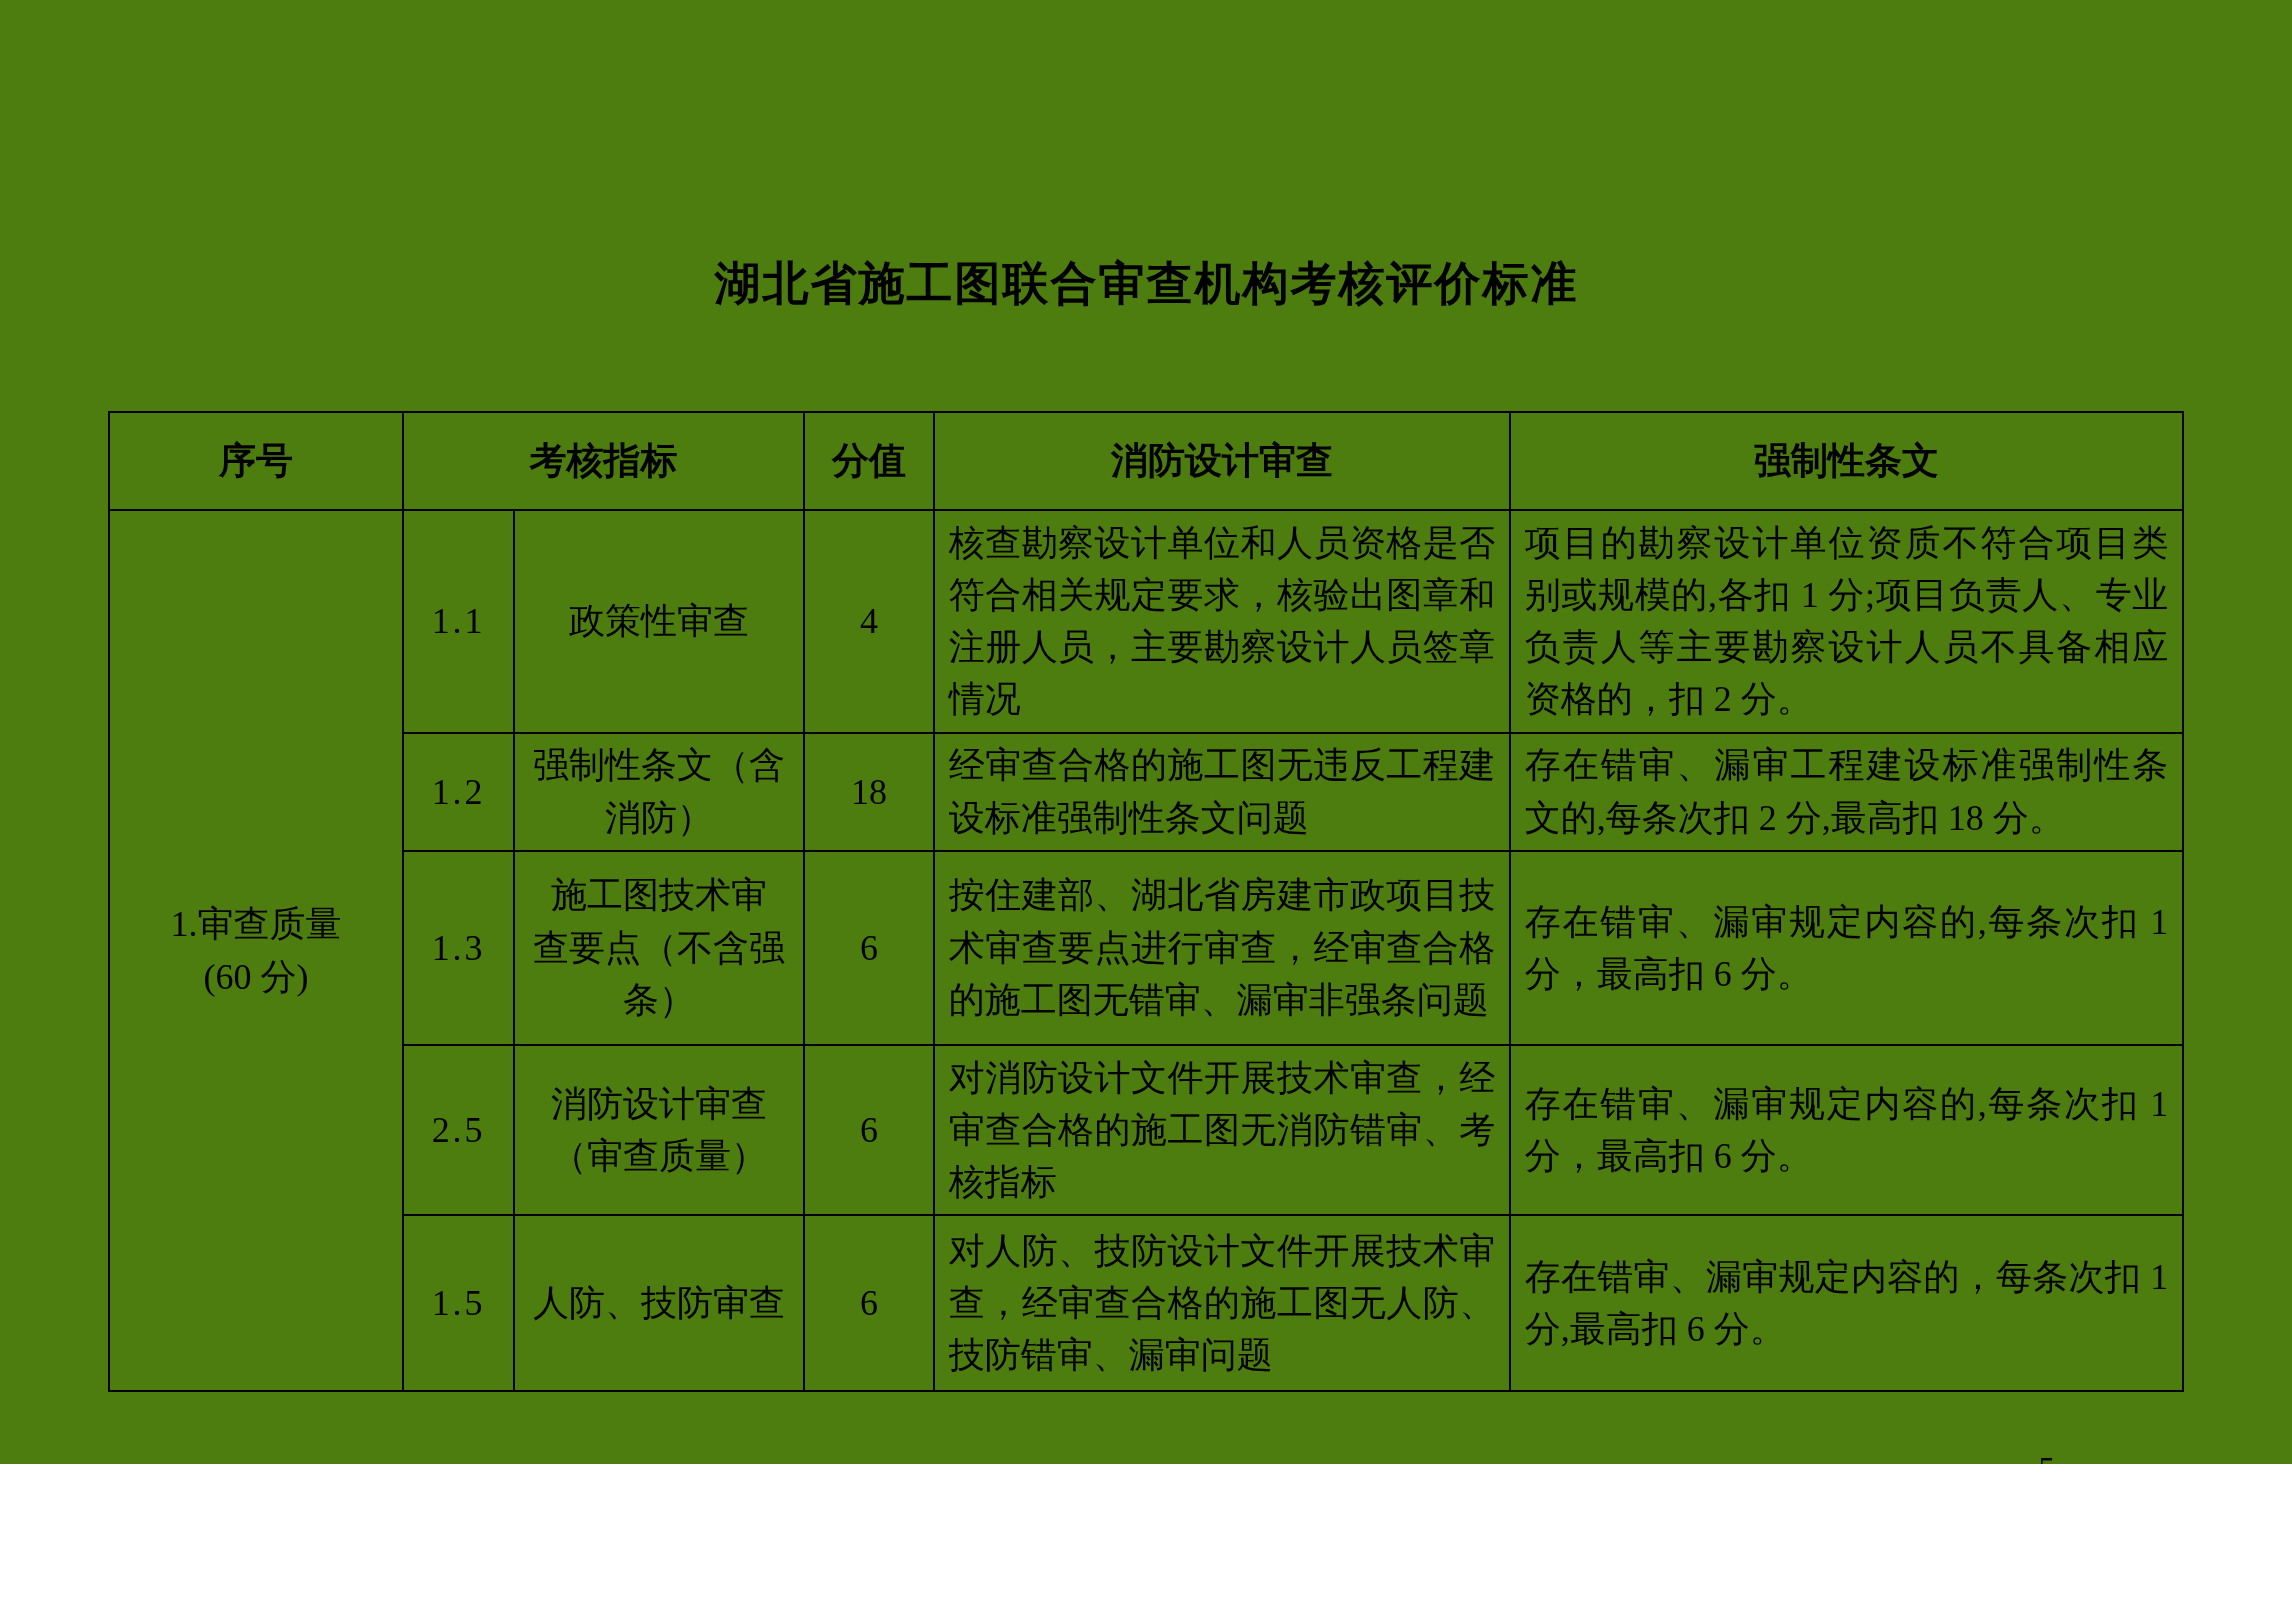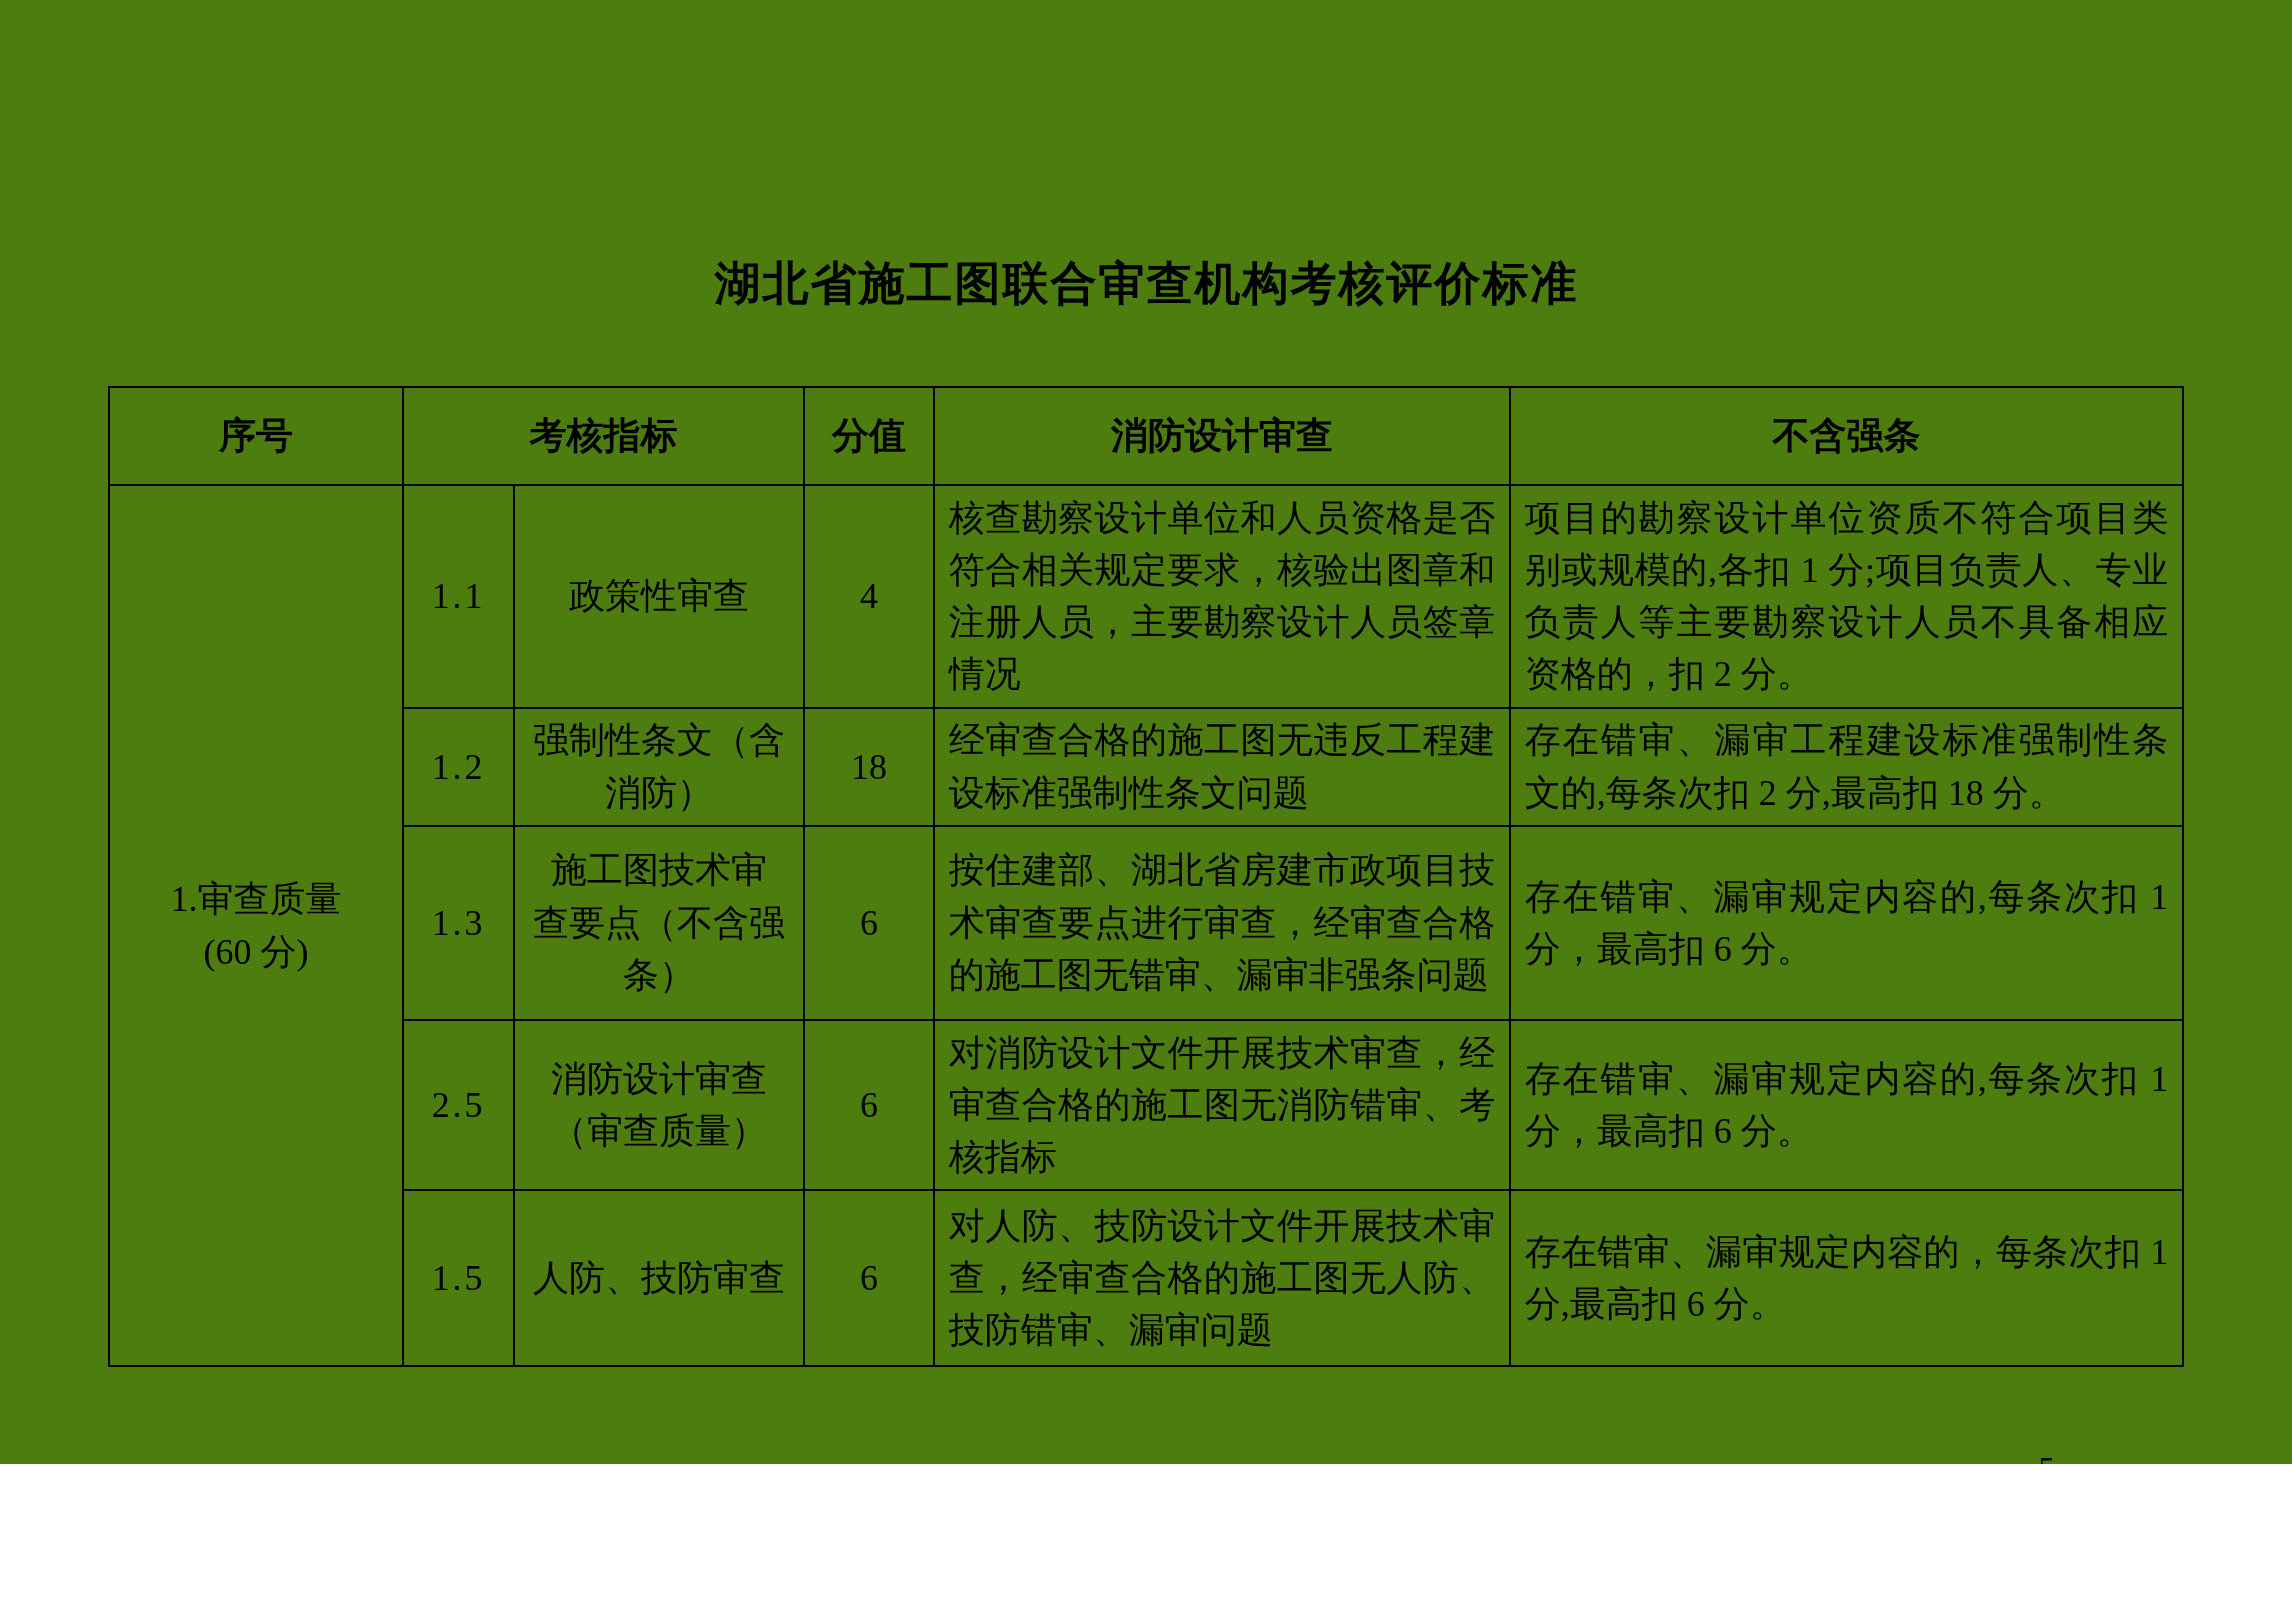--- a/index.html
+++ b/index.html
@@ -20,21 +20,21 @@
     width: 100%;
     text-align: center;
     font-family: "Liberation Sans", "DejaVu Sans", sans-serif;
     font-weight: bold;
     font-size: 46px;
     letter-spacing: 2px;
   }
   table.eval-table {
     position: absolute;
     left: 108px;
-    top: 386px;
+    top: 411px;
     width: 2075px;
     border-collapse: collapse;
     table-layout: fixed;
     border: 2.9px solid #000;
   }
   table.eval-table td {
     border: 2px solid #000;
     vertical-align: middle;
     font-size: 36px;
     line-height: 1.45;
@@ -103,21 +103,21 @@
       <col style="width:130px">
       <col style="width:576px">
       <col style="width:673px">
     </colgroup>
     <tbody>
       <tr class="header-row">
         <td>序号</td>
         <td colspan="2">考核指标</td>
         <td>分值</td>
         <td>消防设计审查</td>
-        <td>不含强条</td>
+        <td>强制性条文</td>
       </tr>
 
       <tr class="row-1">
         <td class="cell-category" rowspan="5">
           <div>1.审查质量</div>
           <div>(60 分)</div>
         </td>
         <td class="cell-no">1.1</td>
         <td class="cell-indicator">政策性审查</td>
         <td class="cell-score">4</td>

